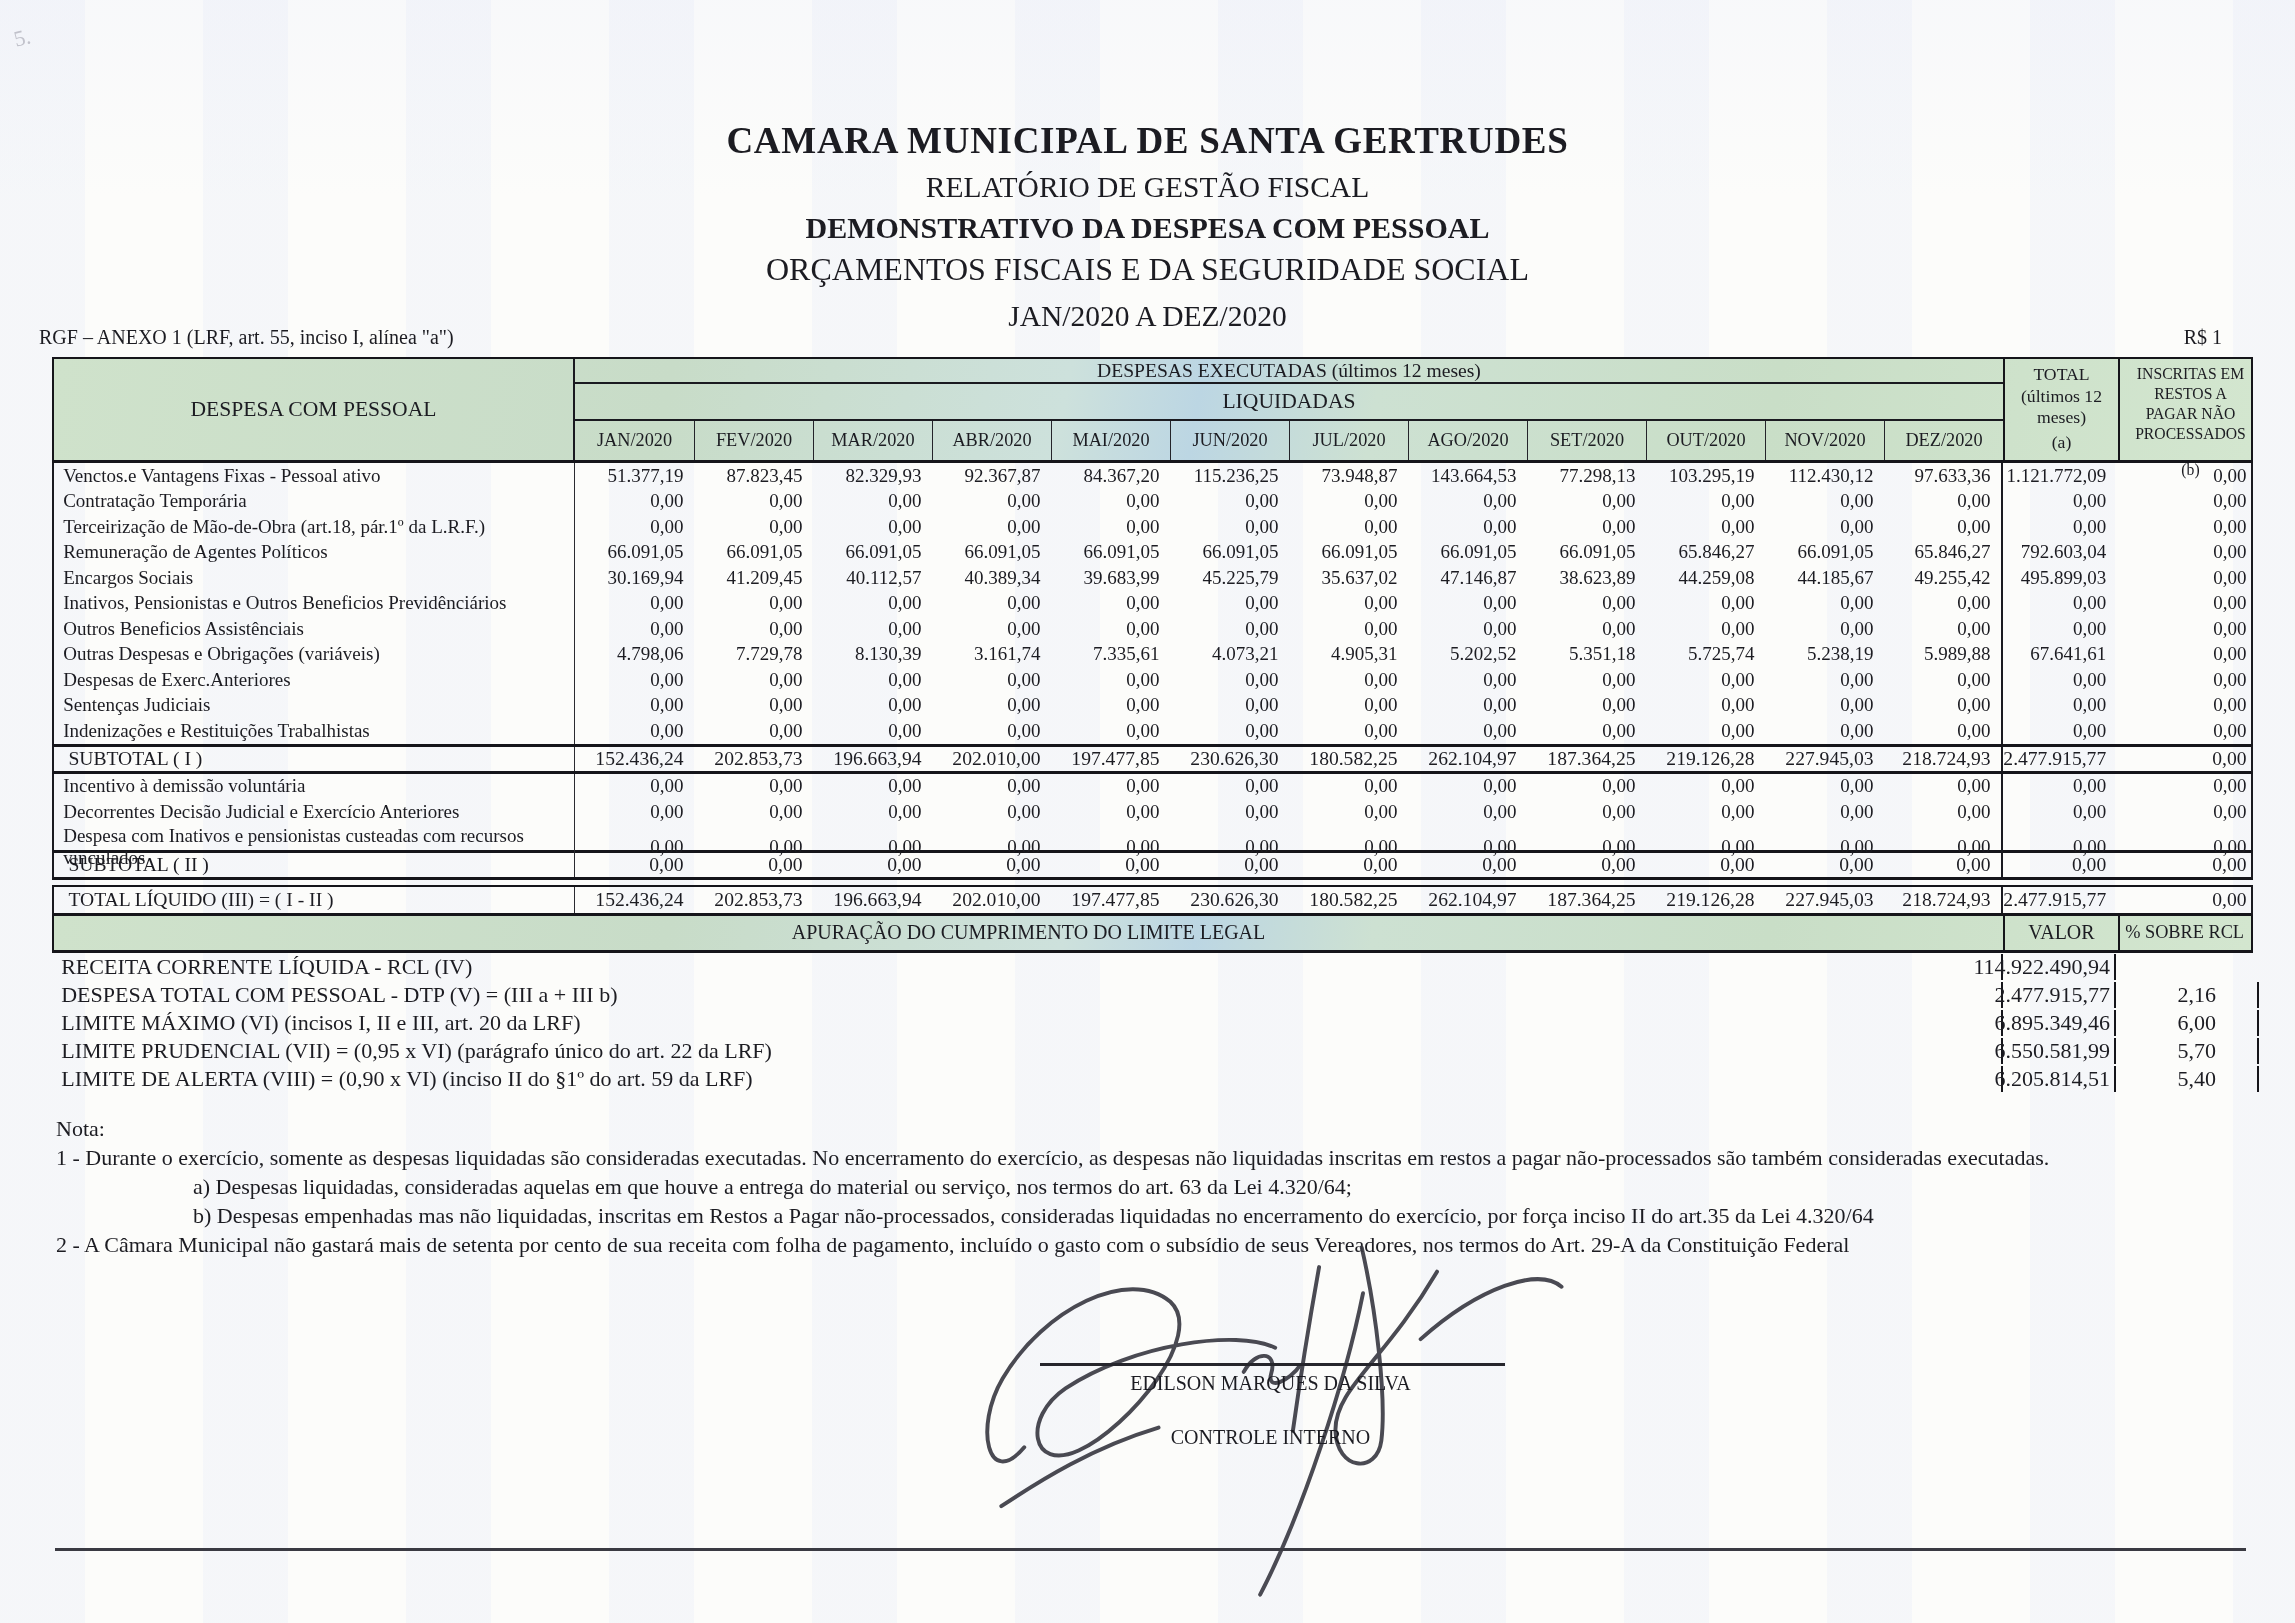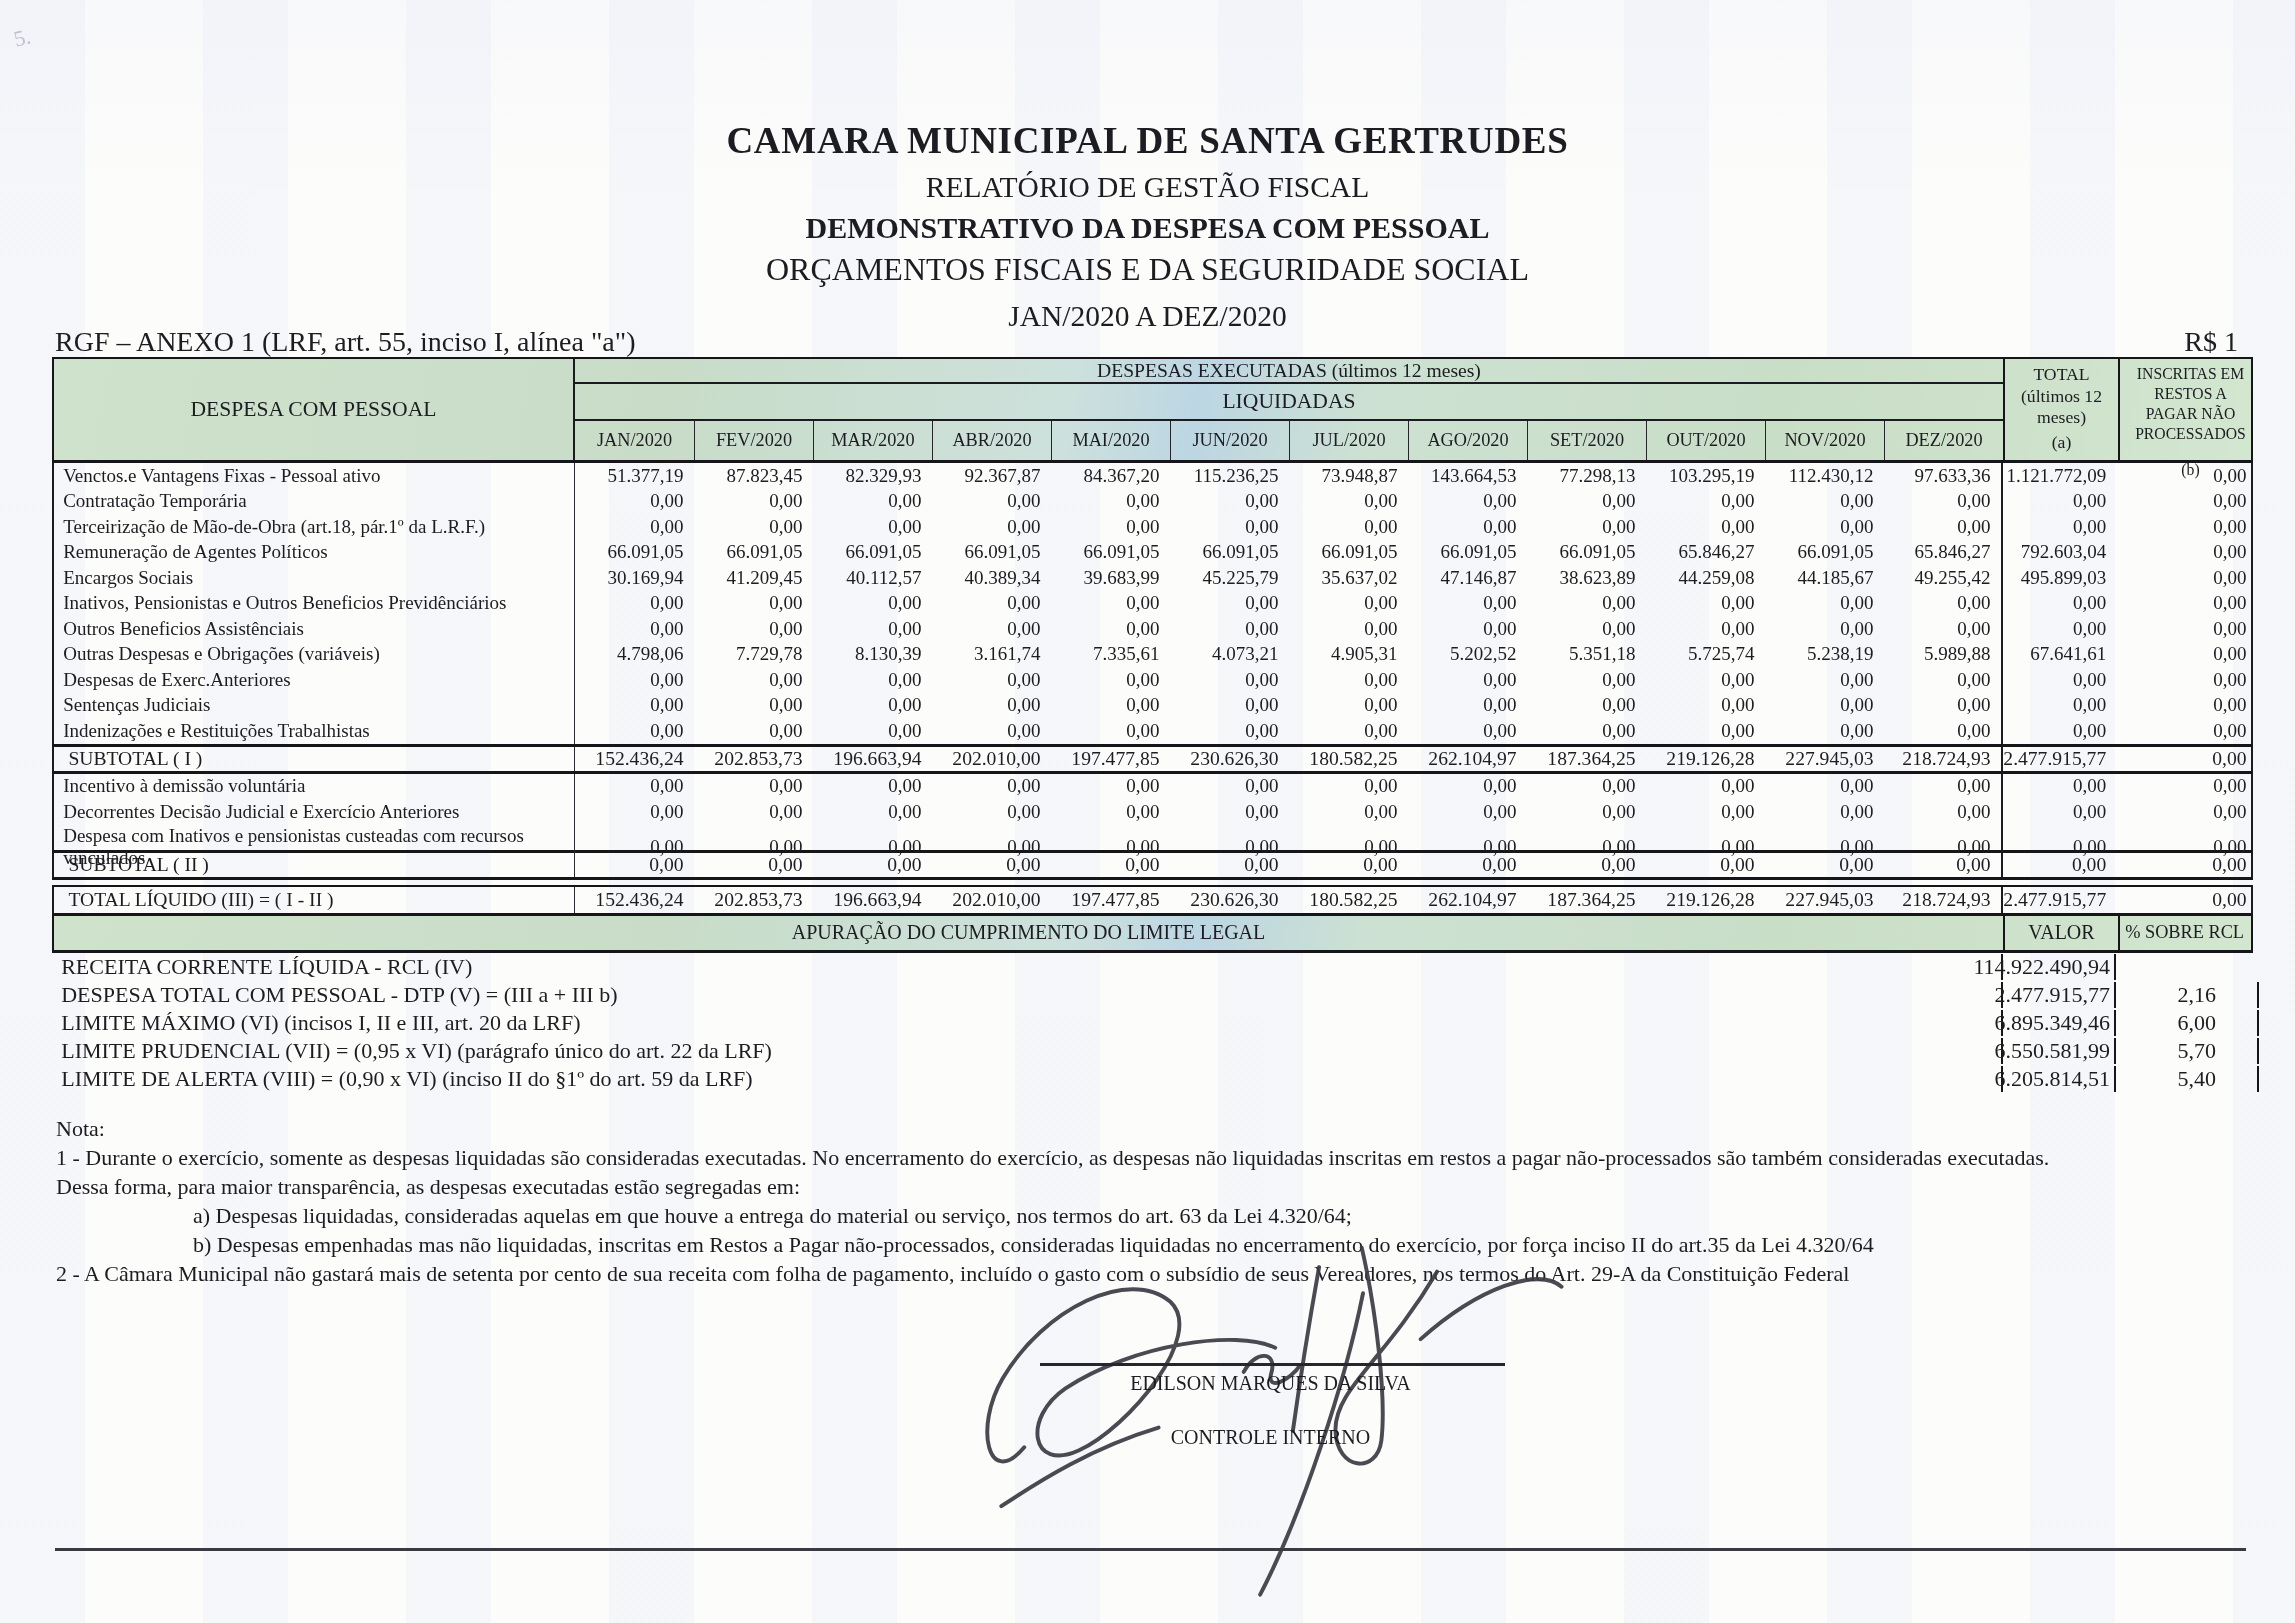--- a/index.html
+++ b/index.html
@@ -28,21 +28,21 @@
   }
 
   
   .titles{ position:absolute; left:0; top:119px; width:100%; text-align:center; }
   .t-org    { font-size:37px; font-weight:bold; letter-spacing:0.7px; }
   .t-report { font-size:29.5px; margin-top:9.2px; }
   .t-stmt   { font-size:30px; font-weight:bold; margin-top:6.5px; }
   .t-scope  { font-size:32px; margin-top:6.5px; }
   .t-period { font-size:29.5px; margin-top:12px; }
 
-  .anexo-row{ position:absolute; left:55px; top:326px; width:2200px; font-size:28px; }
+  .anexo-row{ position:absolute; left:39px; top:326px; width:2200px; font-size:20px; }
   .anexo-label{ float:left; }
   .currency-label{ float:right; margin-right:17px; }
 
   
   .rgf-table{
     position:absolute; left:52px; top:357px; width:2201px;
     font-size:19px;
   }
   :root{ --cols:521px repeat(12,119px) 115px 143px; }
   .trow{ display:grid; grid-template-columns:var(--cols); align-items:center; }
@@ -510,21 +510,20 @@
         <div class="ap-label">LIMITE DE ALERTA (VIII) =  (0,90 x VI) (inciso II do §1º do art. 59 da LRF)</div>
         <div class="ap-valor">6.205.814,51</div>
         <div class="ap-pct">5,40</div>
       </div>
     </div>
 </div>
 
 <div class="notes">
   <div>Nota:</div>
   <div>1 - Durante o exercício, somente as despesas liquidadas são consideradas executadas. No encerramento do exercício, as despesas não liquidadas inscritas em restos a pagar não-processados são também consideradas executadas.</div>
-  <div>Dessa forma, para maior transparência, as despesas executadas estão segregadas em:</div>
   <div class="indent">a) Despesas liquidadas, consideradas aquelas em que houve a entrega do material ou serviço, nos termos do art. 63 da Lei 4.320/64;</div>
   <div class="indent">b) Despesas empenhadas mas não liquidadas, inscritas em Restos a Pagar não-processados, consideradas liquidadas no encerramento do exercício, por força inciso II do art.35 da Lei 4.320/64</div>
   <div>2 - A Câmara Municipal não gastará mais de setenta por cento de sua receita com folha de pagamento, incluído o gasto com o subsídio de seus Vereadores, nos termos do Art. 29-A da Constituição Federal</div>
 </div>
 
 <svg class="sig-svg" width="629" height="367" viewBox="0 0 960 560">
   <g fill="none" stroke="#3b3b44" stroke-width="6" stroke-linecap="round" opacity="0.92">
     <path d="M 95 330 C 40 395 18 300 62 225 C 125 118 255 55 318 108 C 372 158 255 300 178 335 C 105 368 92 285 158 240 C 262 172 420 150 478 178"></path>
     <path d="M 60 420 C 120 380 200 330 300 300"></path>
     <path d="M 430 215 c 18 -34 52 -32 42 2 c -8 28 28 12 44 -12"></path>

